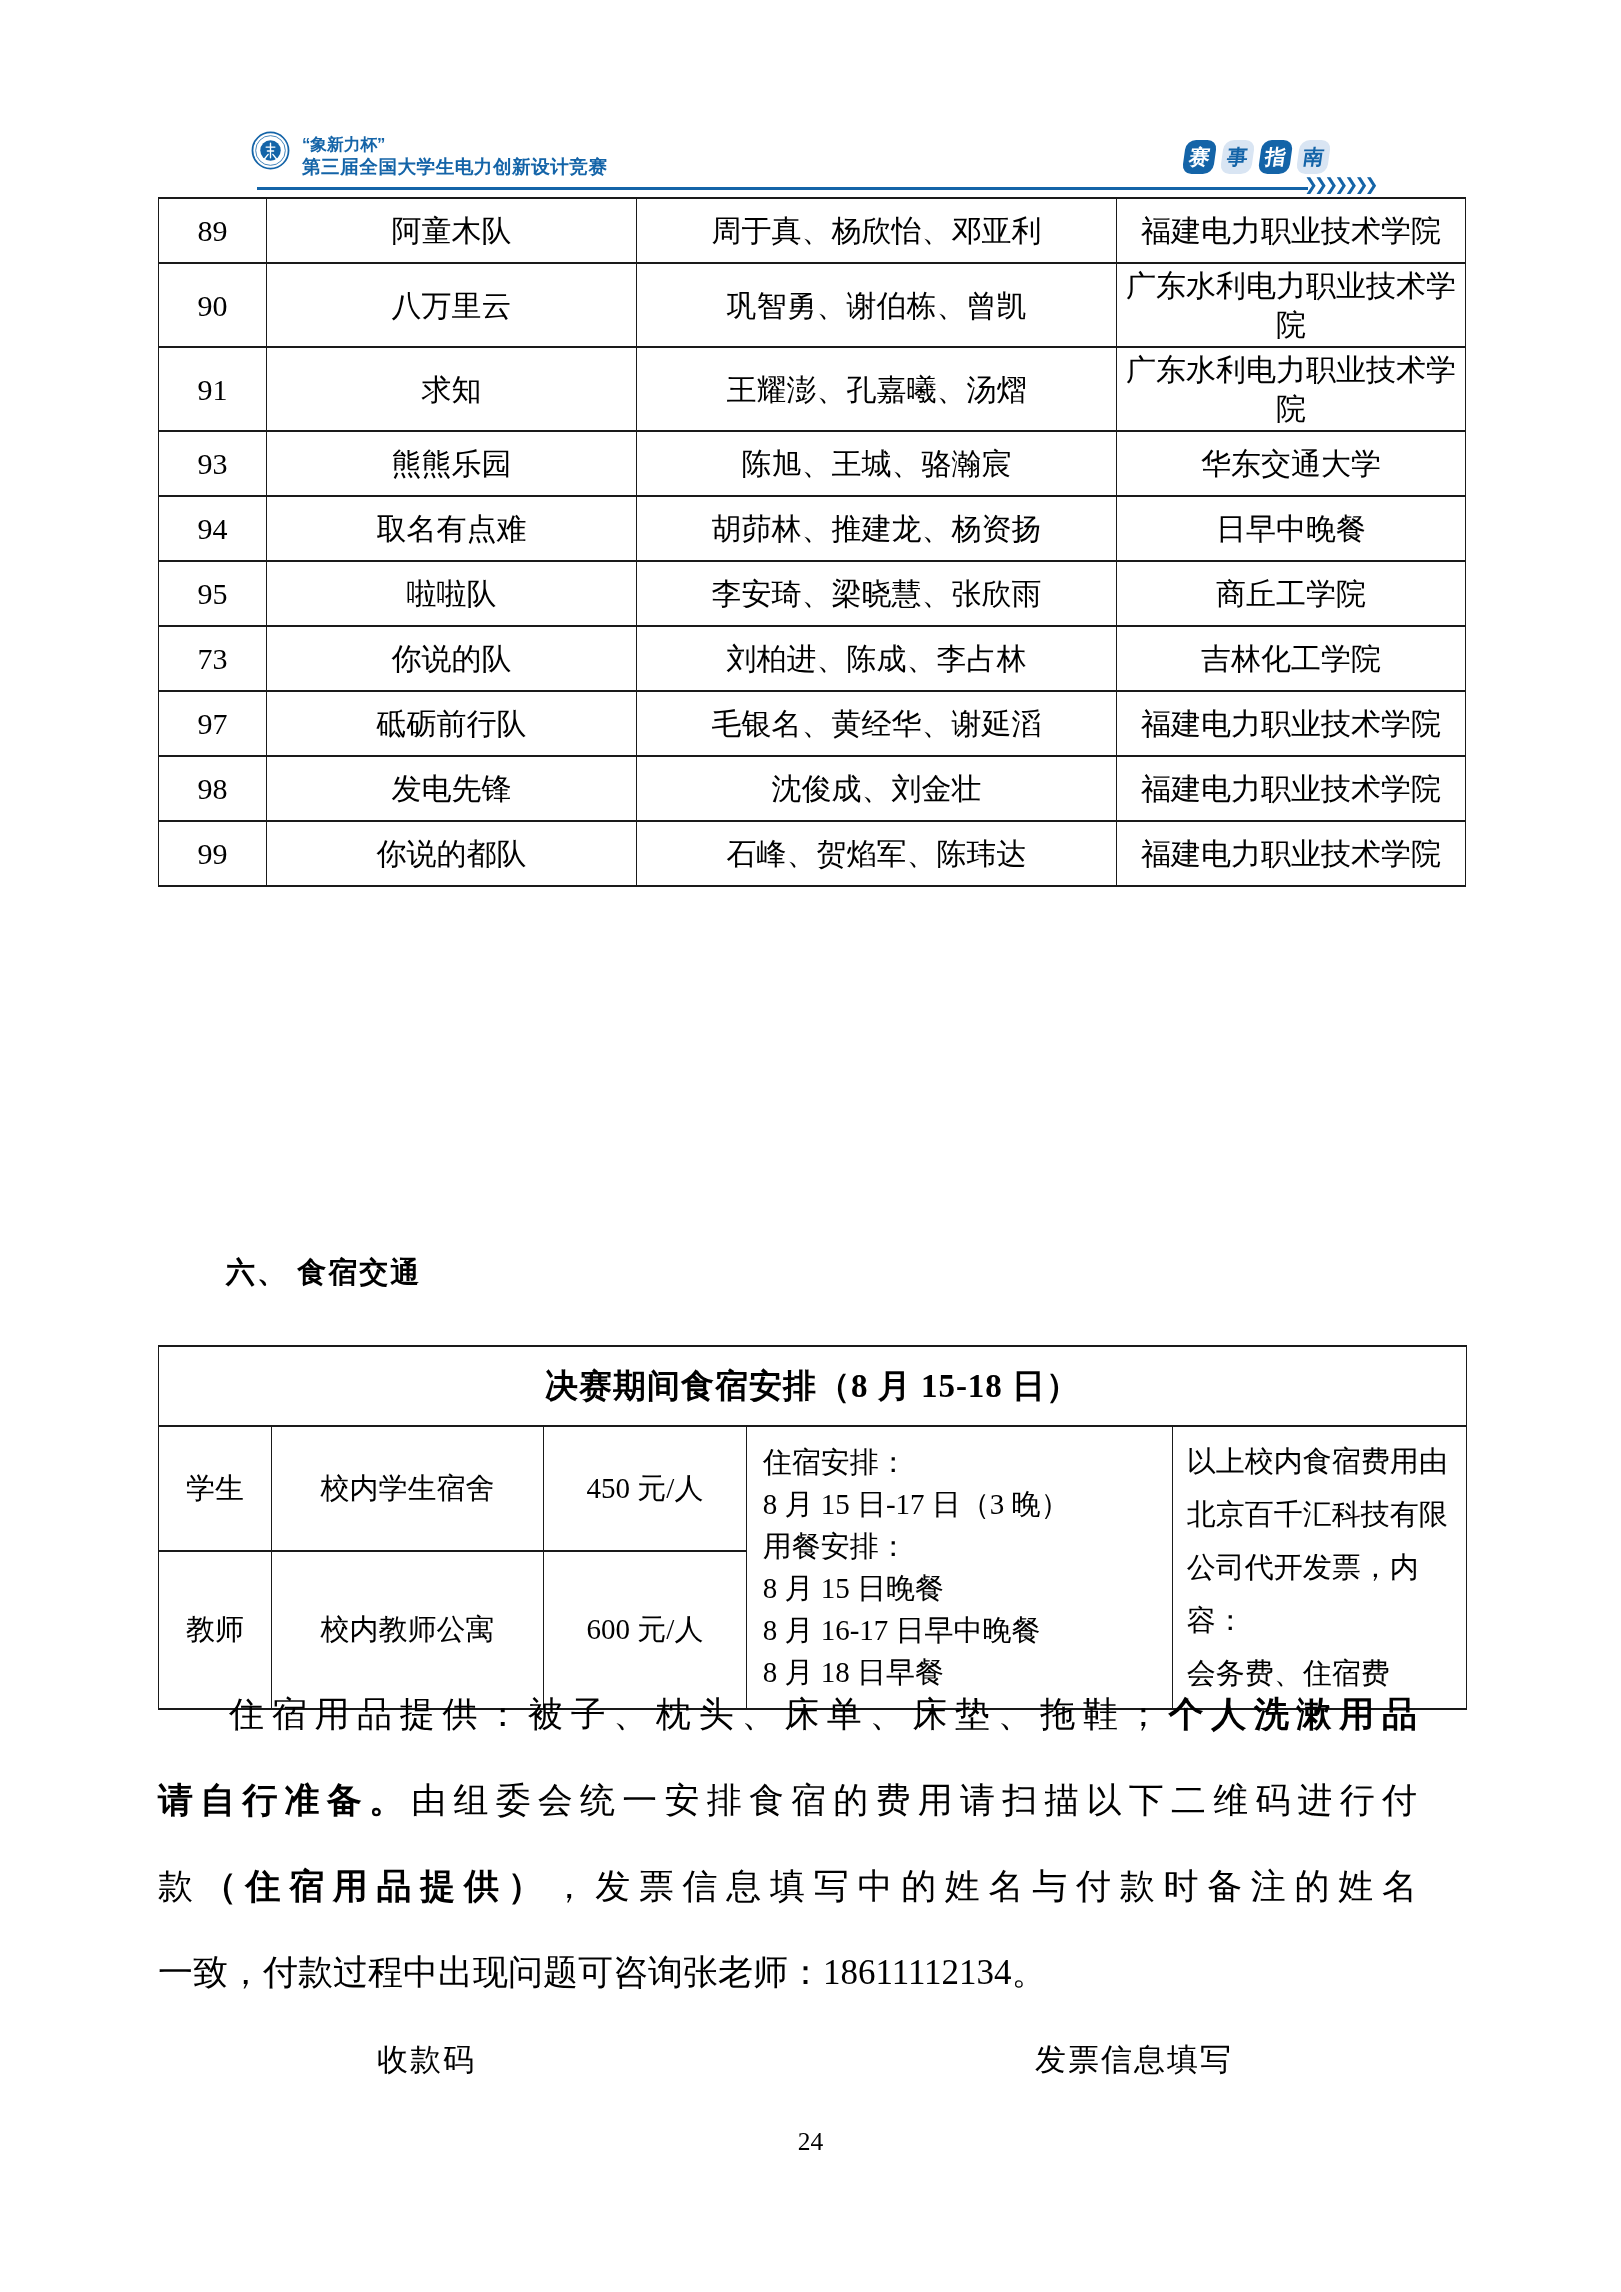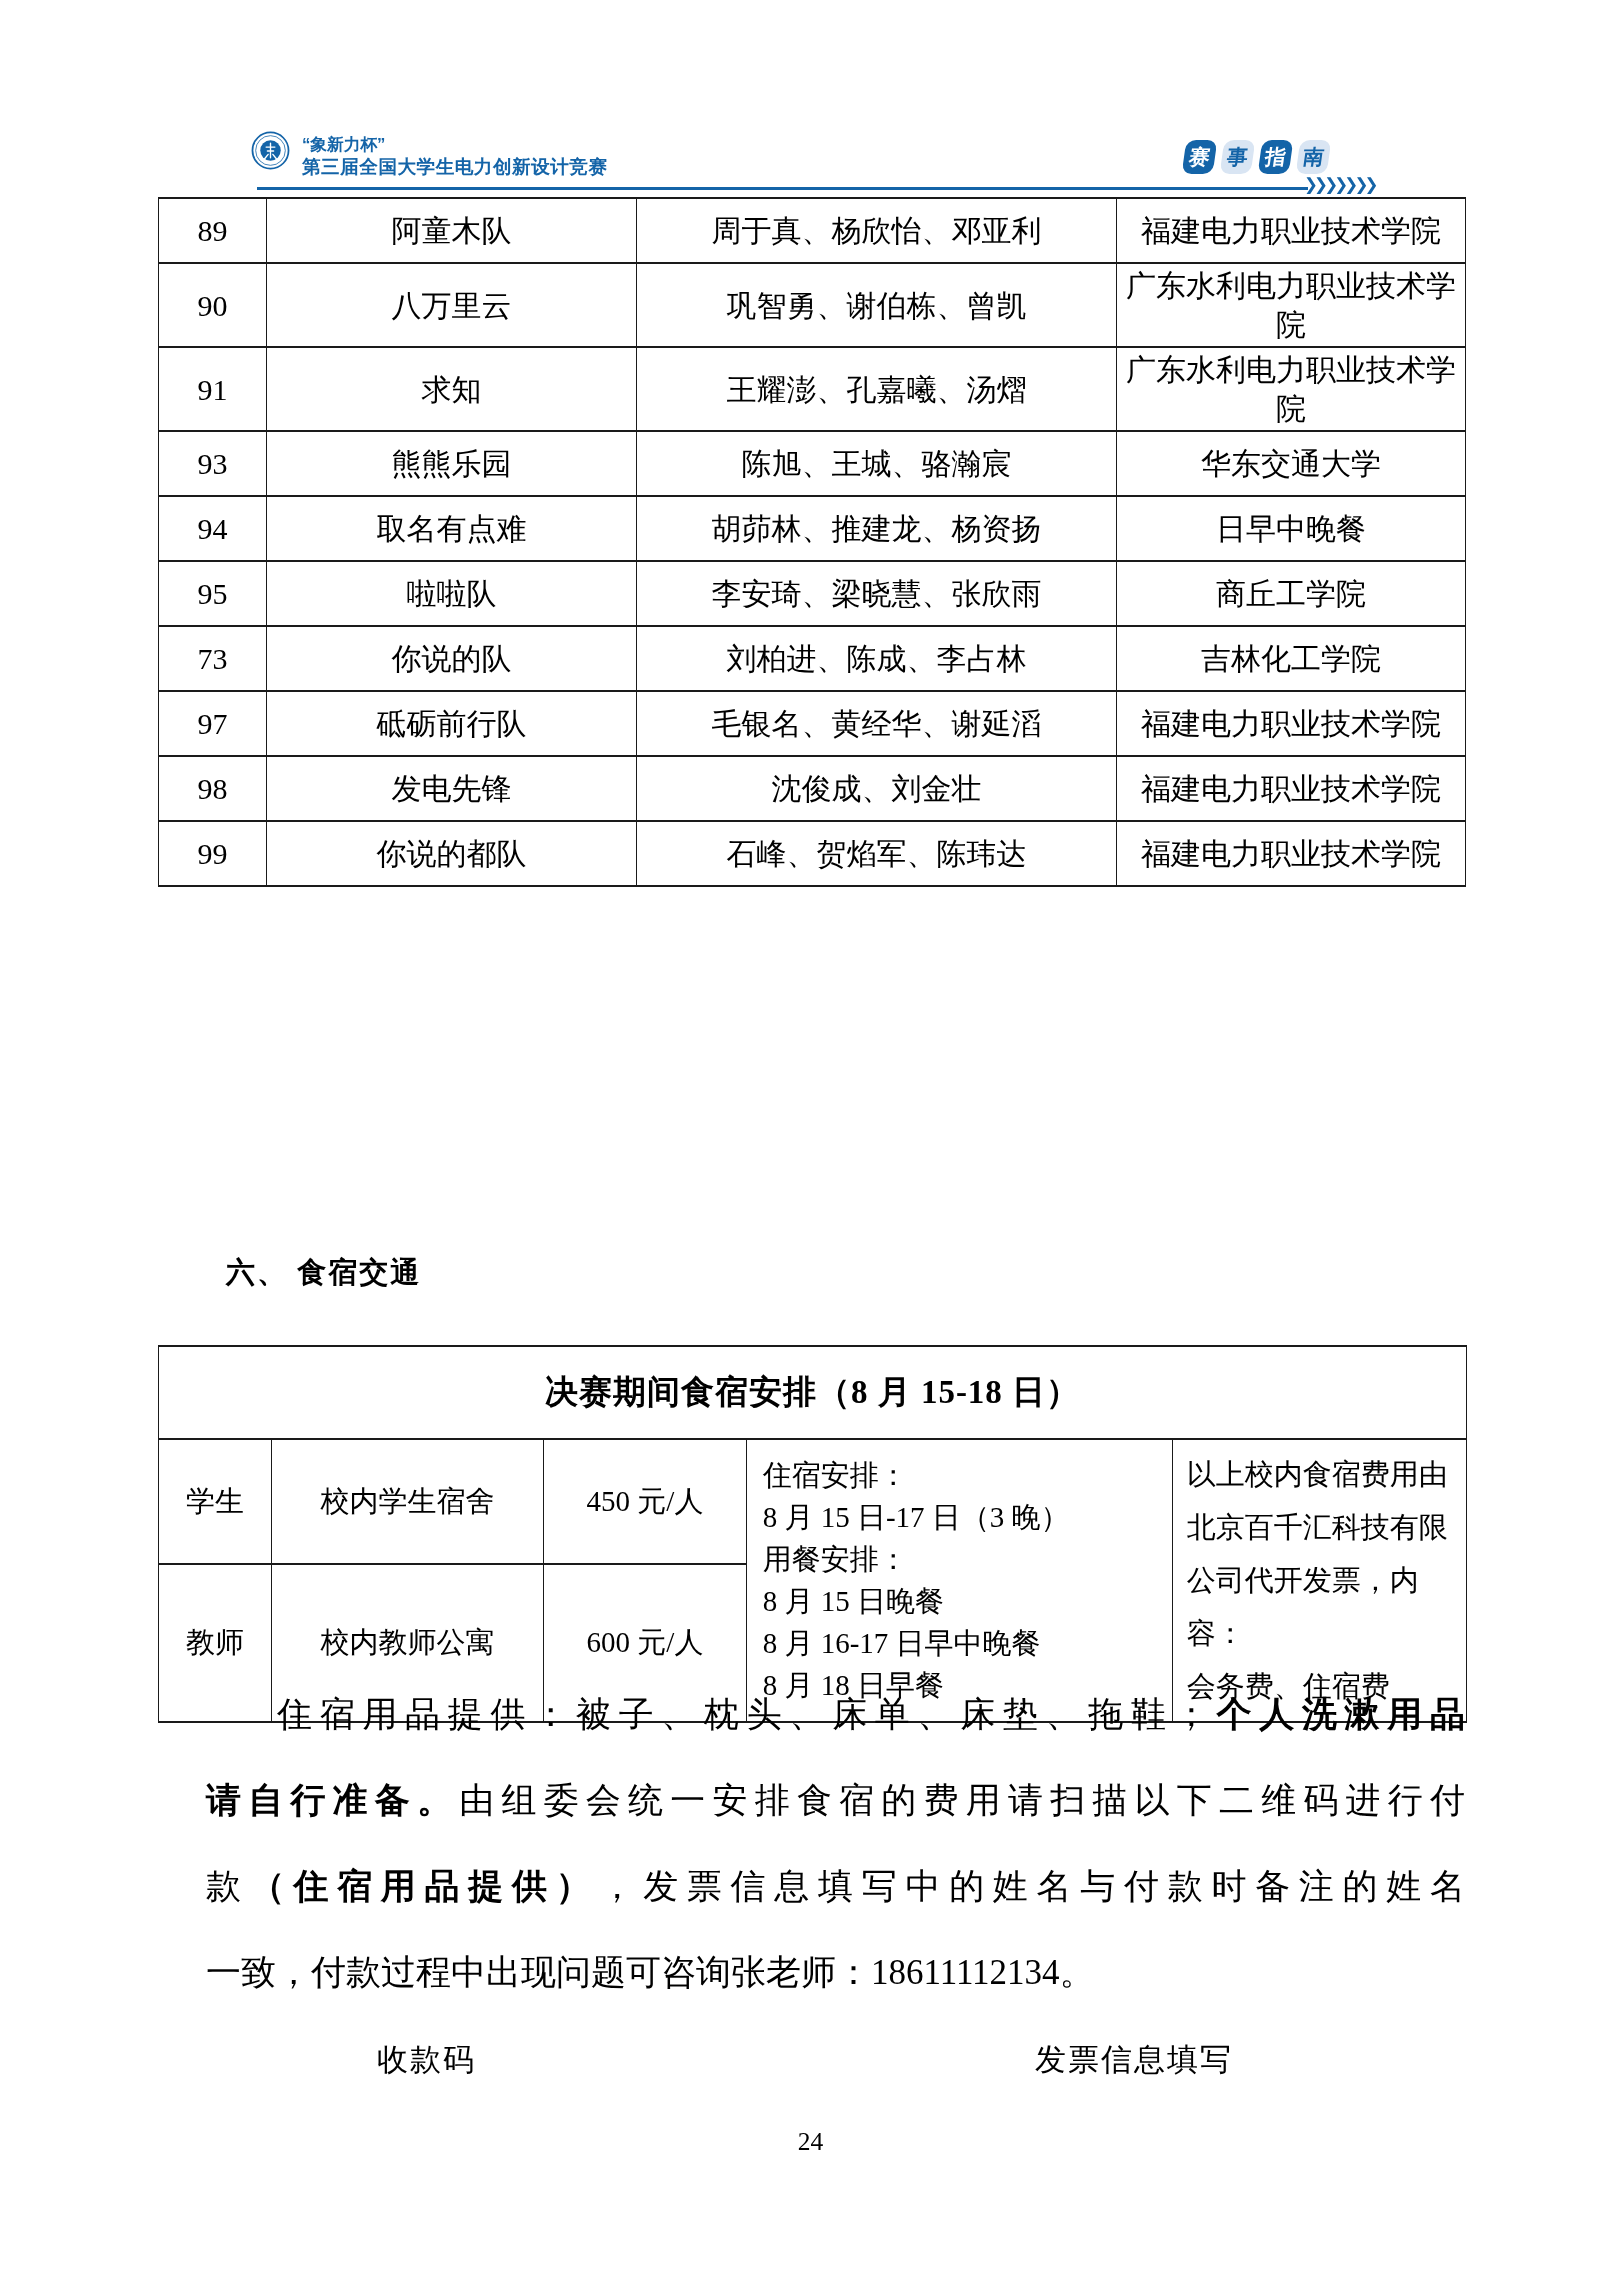--- a/index.html
+++ b/index.html
@@ -30,32 +30,32 @@
                    text-align:center; vertical-align:middle; font-size:30px; line-height:39px; padding:2px 7.8px; }
   .team-table tr { height:65px;font-family:Liberation Serif, serif; }
 
   
   .sec-heading { position:absolute; left:226px; top:1253px; font-size:29px; font-weight:bold; letter-spacing:2px; }
 
   
   .acc-table { position:absolute; left:158px; top:1345px; width:1308px; }
   .acc-table td { border:1px solid #1a1a1a; border-top:2px solid #1a1a1a; border-bottom:2px solid #1a1a1a;
                   vertical-align:middle; font-size:29px; }
-  .acc-table tr.title-row { height:93px; }
+  .acc-table tr.title-row { height:80px; }
   .acc-table tr.row-1 { height:106px; }
   .acc-table tr.row-2 { height:133px; }
   .acc-table td.title-cell { text-align:center; font-size:33px; font-weight:bold; letter-spacing:1px; }
   .acc-table td.center { text-align:center; }
   .acc-table td.sched-cell { text-align:left; padding:7.8px 5.9px 7.8px 15.7px; }
   .acc-table td.sched-cell div { line-height:42px; }
   .acc-table td.inv-cell { text-align:left; padding:7.8px 3.9px 7.8px 13.7px; }
   .acc-table td.inv-cell div { line-height:53px; }
 
   
-  .notice { position:absolute; left:158px; top:1672px; width:1259px; font-size:35px;margin-left:48px; }
+  .notice { position:absolute; left:158px; top:1672px; width:1259px; font-size:35px; }
   .pline { height:86px; line-height:86px; white-space:nowrap; }
   .pline.just { text-align:justify; text-align-last:justify; }
   .pline.ind { text-indent:71px; }
   .pline .b { font-weight:bold; }
 
   
   .cap-qr { position:absolute; left:377px; top:2039px; font-size:31px; letter-spacing:2px; }
   .cap-inv { position:absolute; left:1035px; top:2039px; font-size:31px; letter-spacing:2px; }
   .page-num { position:absolute; left:0; top:2127px; width:100%; text-align:center; font-size:25.5px; }
 </style>

